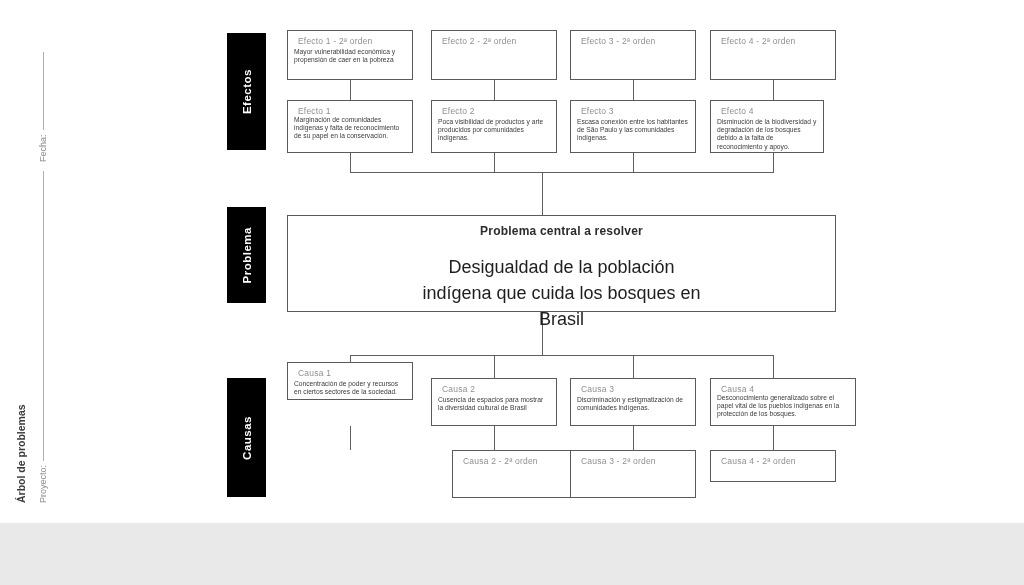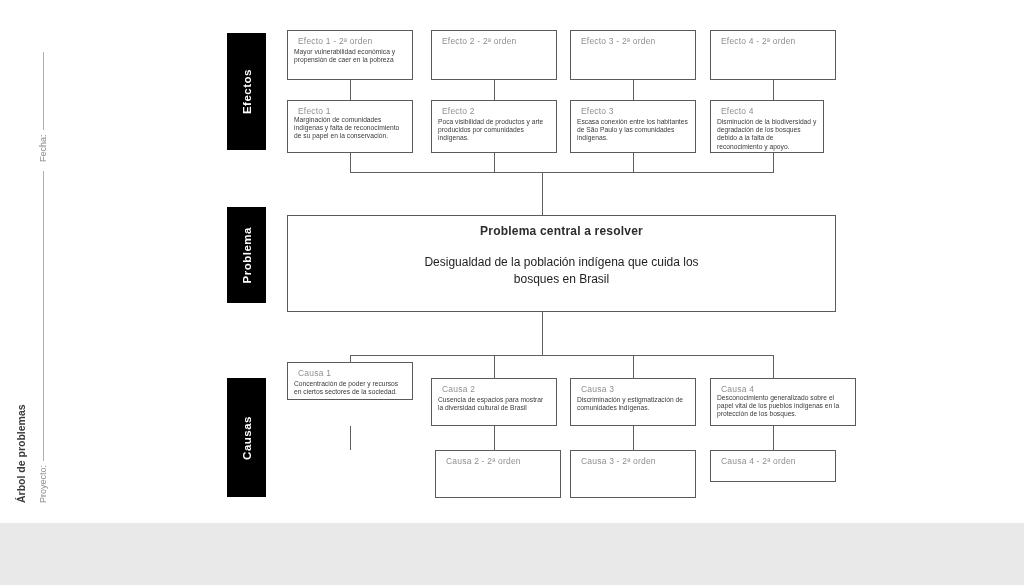--- a/index.html
+++ b/index.html
@@ -24,21 +24,21 @@
   .vln { position:absolute; width:1px; background:#5f5f5f; }
   .hln { position:absolute; height:1px; background:#5f5f5f; }
 
   
   .node { position:absolute; background:#fff; border:1px solid #5a5a5a; padding:3px 6px; overflow:hidden; }
   .node-title { font-size:8.5px; color:#8f8f8f; margin:2px 0 2px 4px; letter-spacing:0.2px; }
   .node-desc { font-size:6.7px; line-height:1.22; color:#3a3a3a; }
 
   .problem-node { position:absolute; left:287px; top:215px; width:549px; height:97px; background:#fff; border:1px solid #5a5a5a; text-align:center; }
   .problem-header { font-size:12px; font-weight:bold; color:#2c2c2c; margin-top:8px; letter-spacing:0.2px; }
-  .problem-text { font-size:12px; color:#1e1e1e; line-height:1.45; margin-top:16px; width:300px; margin-left:auto; margin-right:auto; }
+  .problem-text { font-size:18px; color:#1e1e1e; line-height:1.45; margin-top:16px; width:300px; margin-left:auto; margin-right:auto; }
 
   
   .footer { position:absolute; left:0; top:523px; width:1024px; height:62px; background:#e9e9e9; }
 </style>
 </head>
 <body>
 
 <div class="stage">
 
   <div class="rot ws-title ws-title-pos">Árbol de problemas</div>
@@ -132,21 +132,21 @@
   </div>
   <div class="node" style="left:570px;top:378px;width:126px;height:48px">
     <div class="node-title">Causa 3</div>
     <div class="node-desc">Discriminación y estigmatización de comunidades indígenas.</div>
   </div>
   <div class="node" style="left:710px;top:378px;width:146px;height:48px">
     <div class="node-title" style="margin-bottom:0">Causa 4</div>
     <div class="node-desc">Desconocimiento generalizado sobre el papel vital de los pueblos indígenas en la protección de los bosques.</div>
   </div>
 
-  <div class="node" style="left:435px;top:450px;width:126px;height:48px">
+  <div class="node" style="left:452px;top:450px;width:126px;height:48px">
     <div class="node-title">Causa 2 - 2ª orden</div>
     <div class="node-desc"></div>
   </div>
   <div class="node" style="left:570px;top:450px;width:126px;height:48px">
     <div class="node-title">Causa 3 - 2ª orden</div>
     <div class="node-desc"></div>
   </div>
   <div class="node" style="left:710px;top:450px;width:126px;height:32px">
     <div class="node-title">Causa 4 - 2ª orden</div>
     <div class="node-desc"></div>

